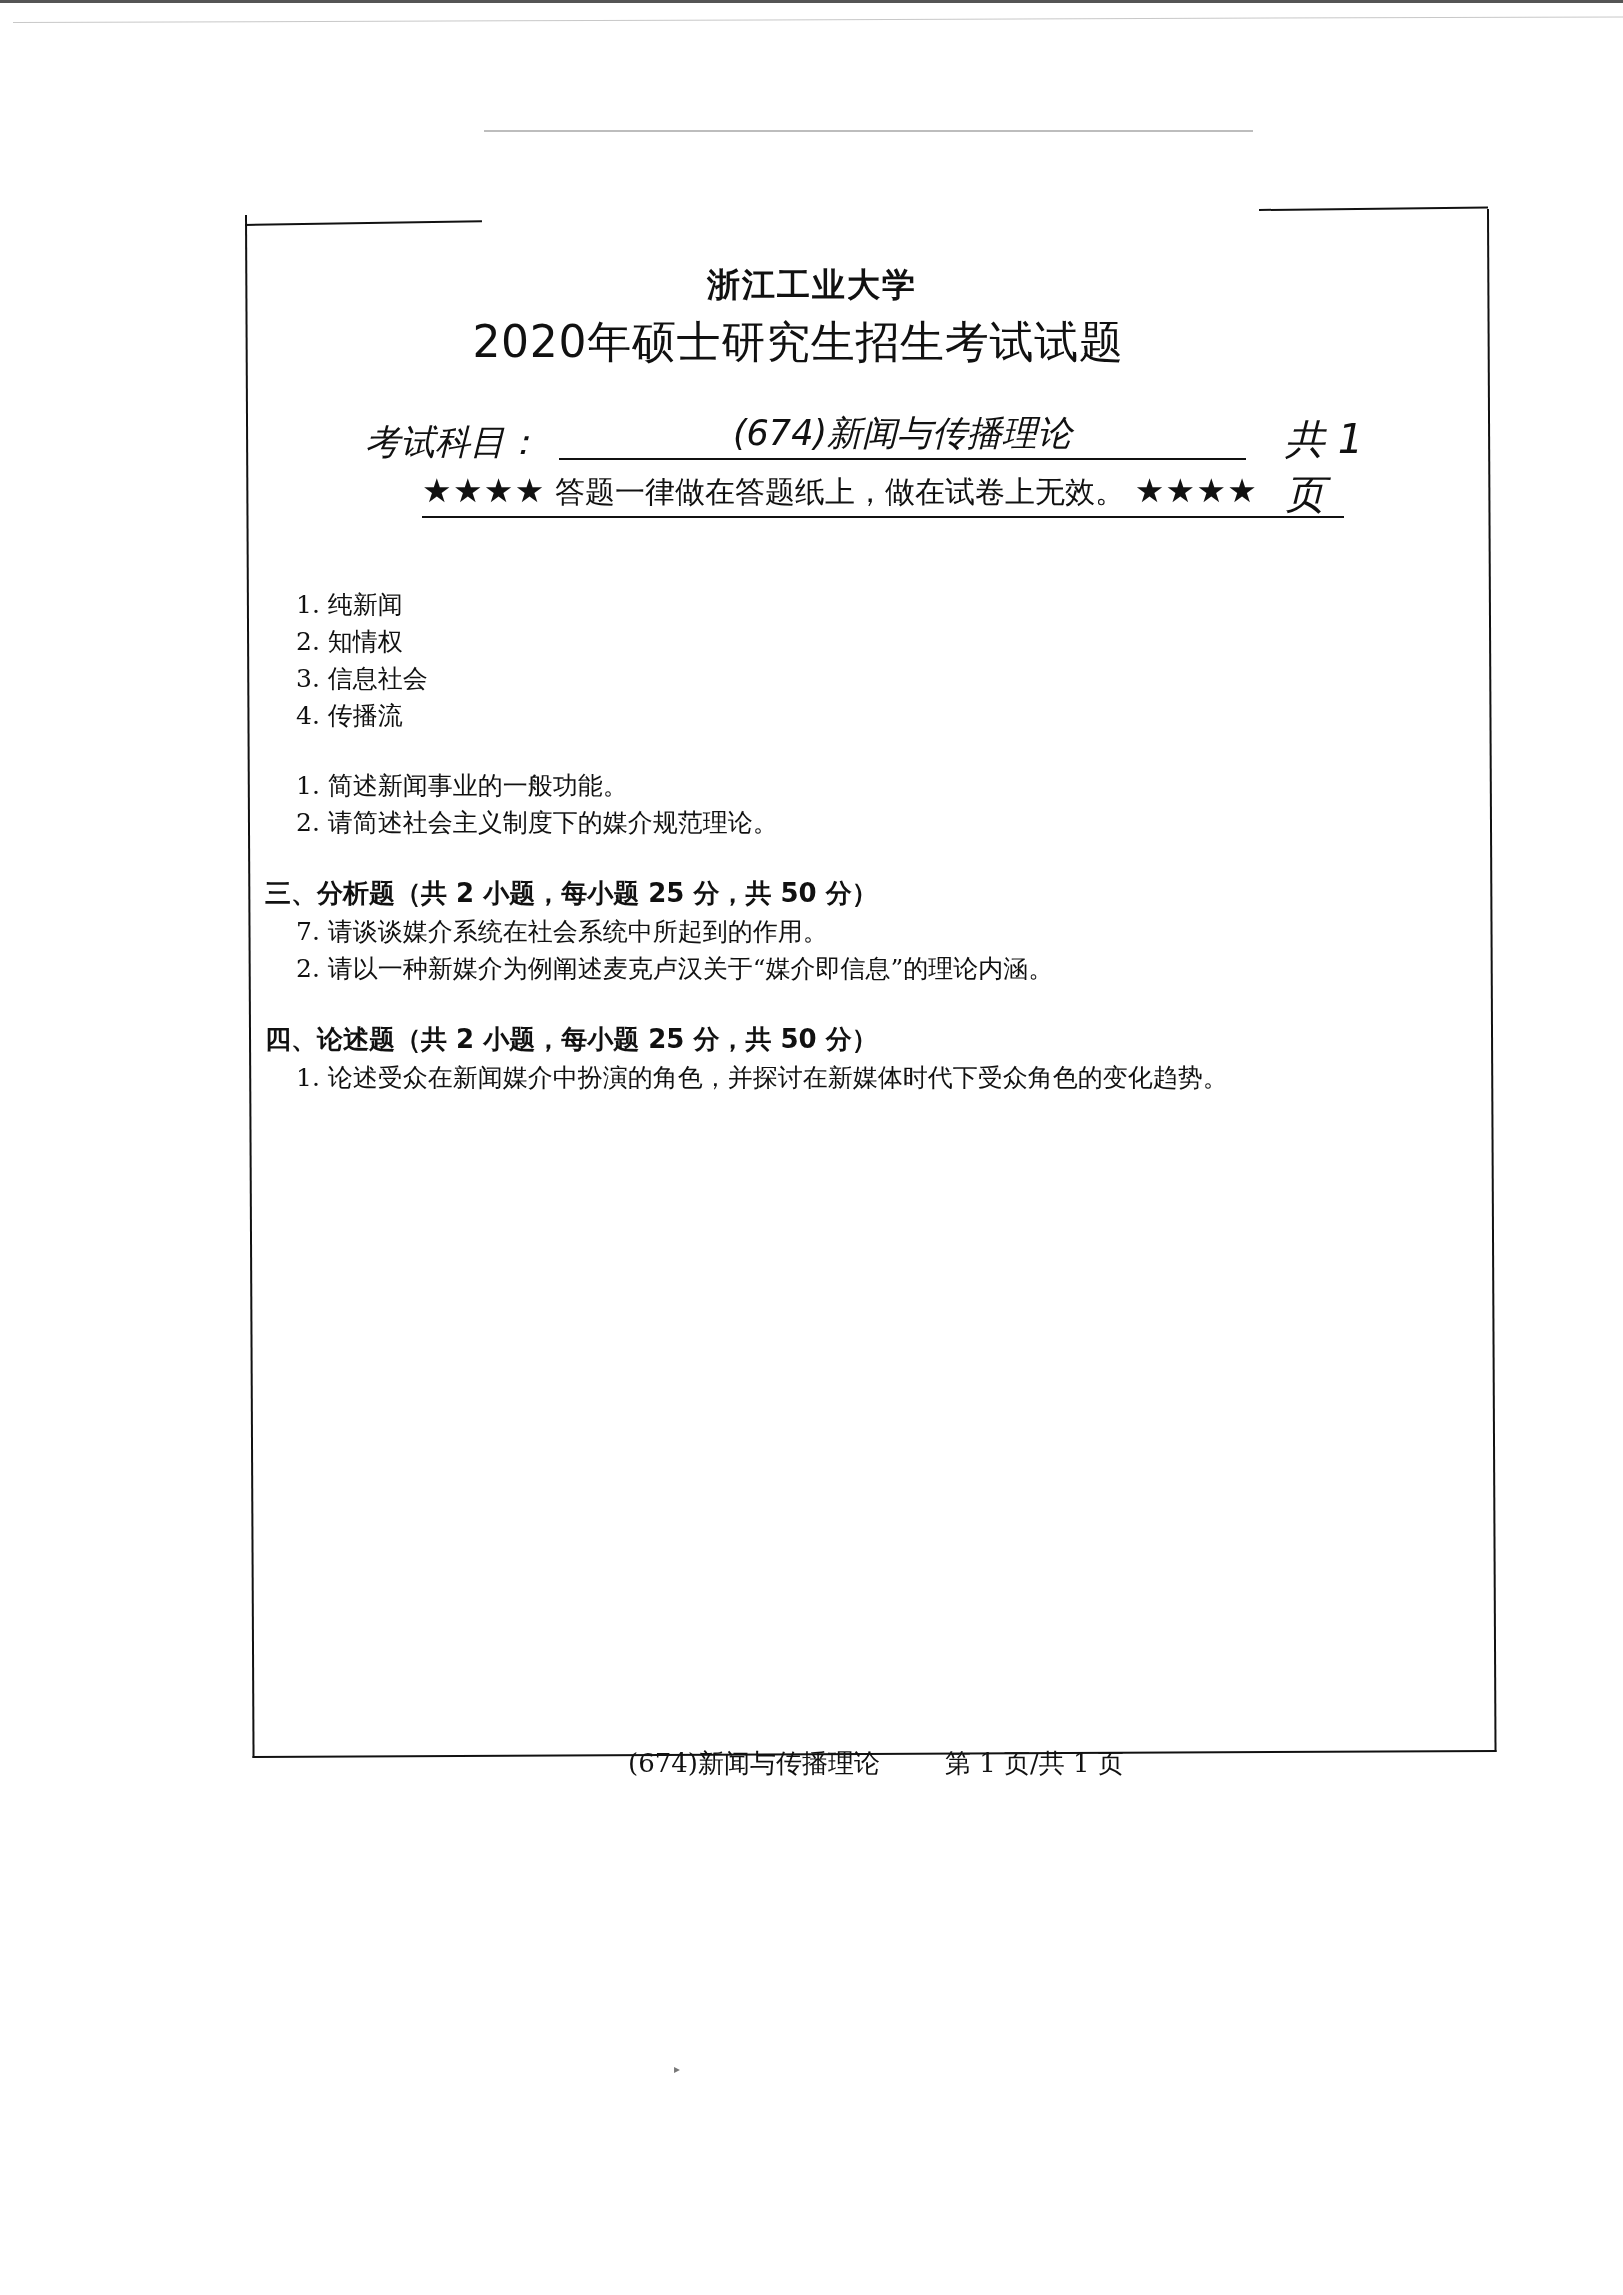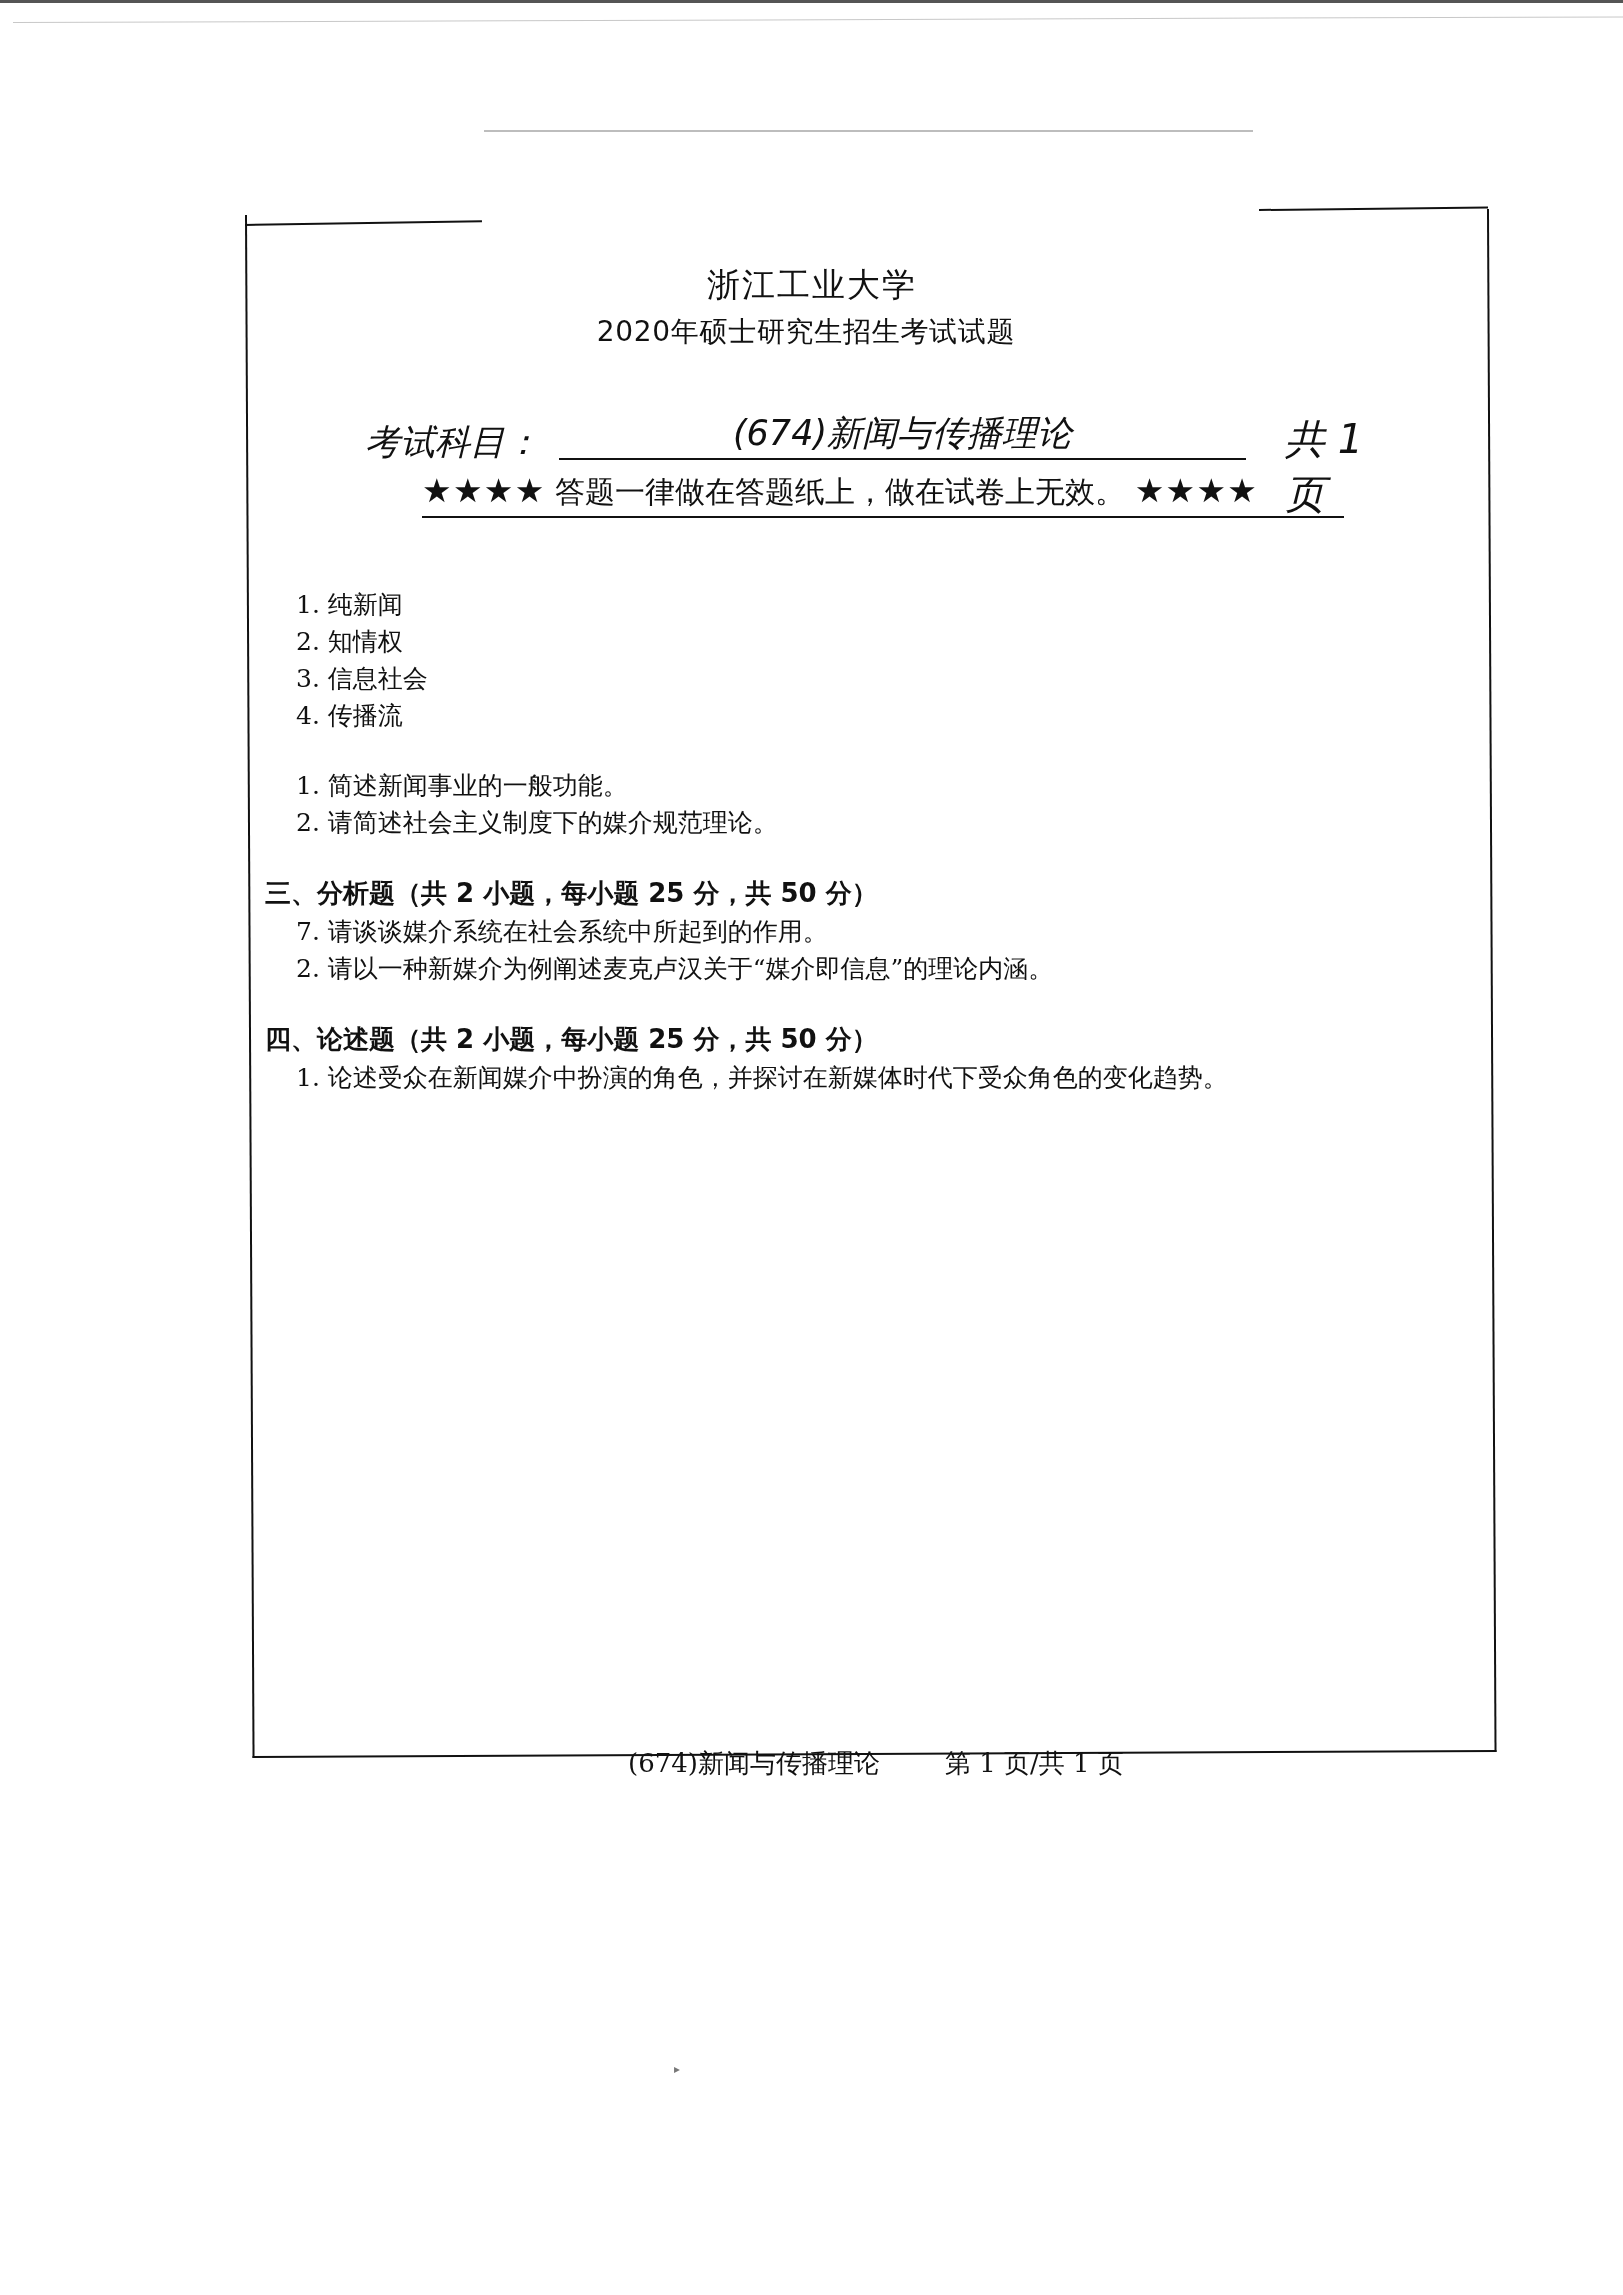--- a/index.html
+++ b/index.html
@@ -61,31 +61,31 @@
       background: #111111;
       transform: rotate(-0.6deg);
       transform-origin: left center;
     }
     .university {
       position: absolute;
       left: 0; width: 1624px;
       top: 263px;
       text-align: center;
       font-family: "DejaVu Sans", "Liberation Sans", sans-serif;
-      font-weight: normal;
+      font-weight: bold;
       font-size: 33px;
       letter-spacing: 2px;
     }
     .exam-title {
       position: absolute;
-      left: 16px; width: 1580px;
+      left: 8px; width: 1580px;
       top: 313px;
       text-align: center;
       font-family: "DejaVu Sans", "Liberation Sans", sans-serif;
-      font-size: 28px;
+      font-size: 44px;
       letter-spacing: 0.7px;
     }
     .subject-row {
       position: absolute;
       left: 365px; top: 412px;
       width: 1047px; height: 52px; font-style: italic;
     }
     .subject-label {
       position: absolute;
       left: 0; top: 6.5px;

